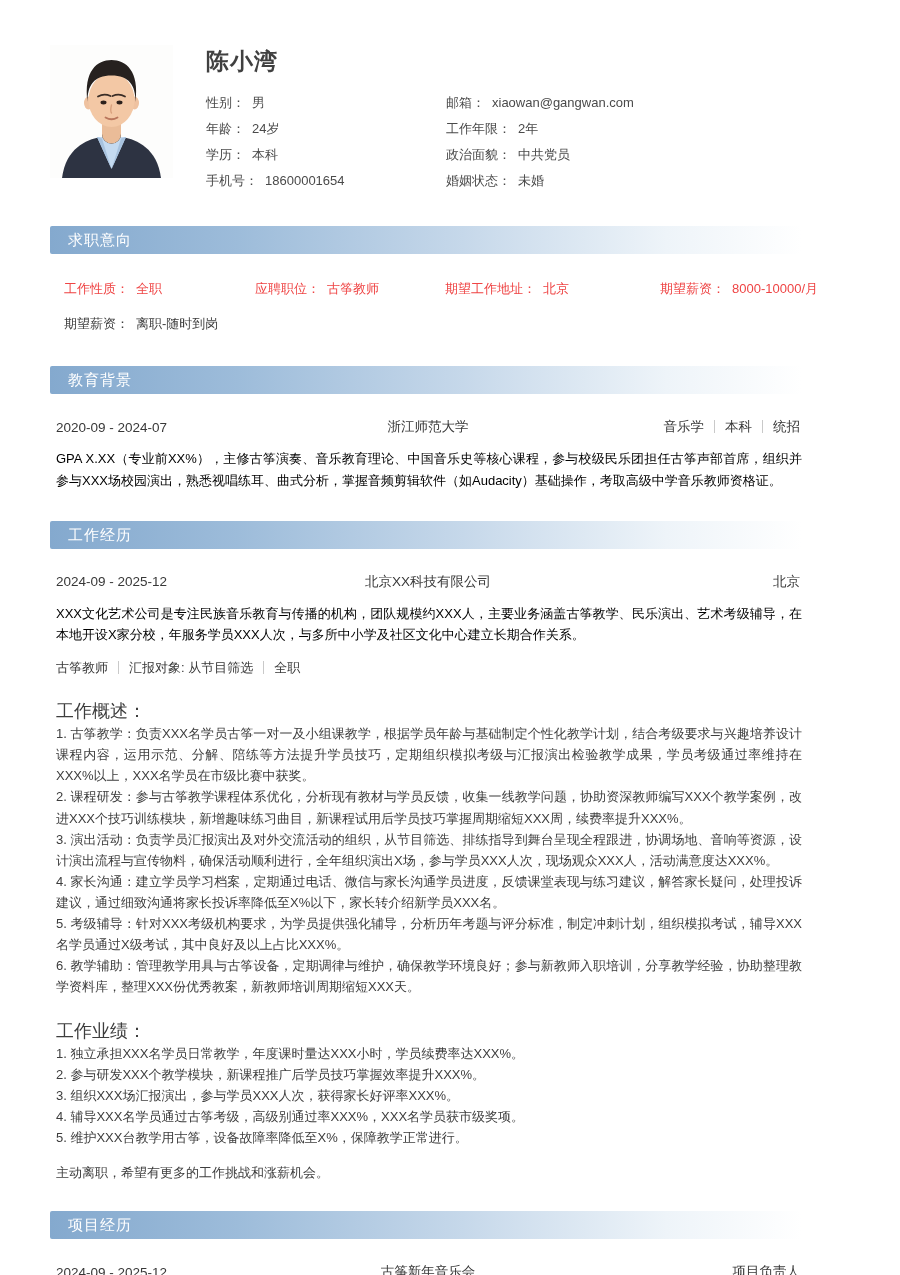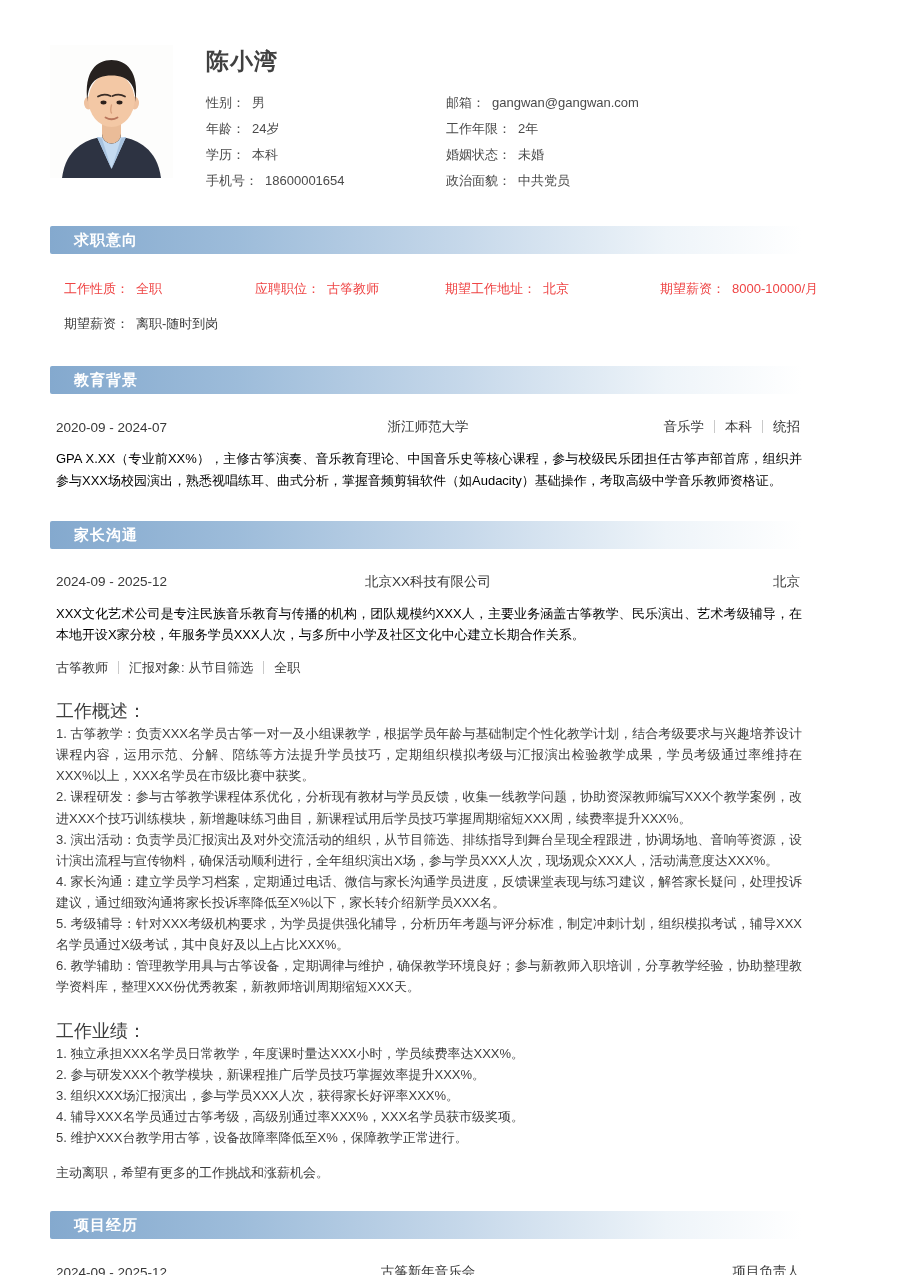--- a/index.html
+++ b/index.html
@@ -21,22 +21,22 @@
   .info-cols { display: flex; }
   .info-col-left { width: 240px; flex: none; }
   .info-col-right { flex: 1; }
   .info-row { height: 26px; line-height: 26px; font-size: 13px; color: #4a4a4a; white-space: nowrap; }
   .info-row .lbl { color: #4a4a4a; }
   .info-row .val { color: #4a4a4a; margin-left: 7px; }
 
   
   .section-bar {
     height: 28px; line-height: 28px;
-    padding-left: 24px;
-    color: #ffffff; font-size: 15px; font-weight: bold;
+    padding-left: 18px;
+    color: #ffffff; font-size: 15px; font-weight: normal;
     letter-spacing: 1px;
     background: linear-gradient(90deg, #84a9ce 0%, #9dbcda 25%, #c6d8ea 55%, #eef4f9 82%, #ffffff 100%);
     border-radius: 2px;
   }
   .bar-intent   { margin-top: 32px; }
   .bar-edu      { margin-top: 33px; }
   .bar-work     { margin-top: 29px; }
   .bar-project  { margin-top: 29px; }
 
   
@@ -116,24 +116,24 @@
     <div class="profile-right">
       <div class="name">陈小湾</div>
       <div class="info-cols">
         <div class="info-col-left">
           <div class="info-row"><span class="lbl">性别：</span><span class="val">男</span></div>
           <div class="info-row"><span class="lbl">年龄：</span><span class="val">24岁</span></div>
           <div class="info-row"><span class="lbl">学历：</span><span class="val">本科</span></div>
           <div class="info-row"><span class="lbl">手机号：</span><span class="val">18600001654</span></div>
         </div>
         <div class="info-col-right">
-          <div class="info-row"><span class="lbl">邮箱：</span><span class="val">gangwan@gangwan.com</span></div>
+          <div class="info-row"><span class="lbl">邮箱：</span><span class="val">xiaowan@gangwan.com</span></div>
           <div class="info-row"><span class="lbl">工作年限：</span><span class="val">2年</span></div>
+          <div class="info-row"><span class="lbl">政治面貌：</span><span class="val">中共党员</span></div>
           <div class="info-row"><span class="lbl">婚姻状态：</span><span class="val">未婚</span></div>
-          <div class="info-row"><span class="lbl">政治面貌：</span><span class="val">中共党员</span></div>
         </div>
       </div>
     </div>
   </div>
 
   <div class="section-bar bar-intent">求职意向</div>
   <div class="intent-row1">
     <div class="intent-item intent-w1"><span class="lbl">工作性质：</span><span class="val">全职</span></div>
     <div class="intent-item intent-w2"><span class="lbl">应聘职位：</span><span class="val">古筝教师</span></div>
     <div class="intent-item intent-w3"><span class="lbl">期望工作地址：</span><span class="val">北京</span></div>
@@ -146,21 +146,21 @@
   <div class="section-bar bar-edu">教育背景</div>
   <div class="meta-row">
     <div class="meta-left">2020-09 - 2024-07</div>
     <div class="meta-center">浙江师范大学</div>
     <div class="meta-right">
       <span>音乐学</span><span class="sep"></span><span>本科</span><span class="sep"></span><span>统招</span>
     </div>
   </div>
   <div class="para">GPA X.XX（专业前XX%），主修古筝演奏、音乐教育理论、中国音乐史等核心课程，参与校级民乐团担任古筝声部首席，组织并参与XXX场校园演出，熟悉视唱练耳、曲式分析，掌握音频剪辑软件（如Audacity）基础操作，考取高级中学音乐教师资格证。</div>
 
-  <div class="section-bar bar-work">家长沟通</div>
+  <div class="section-bar bar-work">工作经历</div>
   <div class="meta-row">
     <div class="meta-left">2024-09 - 2025-12</div>
     <div class="meta-center">北京XX科技有限公司</div>
     <div class="meta-right">北京</div>
   </div>
   <div class="para">XXX文化艺术公司是专注民族音乐教育与传播的机构，团队规模约XXX人，主要业务涵盖古筝教学、民乐演出、艺术考级辅导，在本地开设X家分校，年服务学员XXX人次，与多所中小学及社区文化中心建立长期合作关系。</div>
   <div class="job-title-line">
     <span>古筝教师</span><span class="sep"></span><span>汇报对象: 从节目筛选</span><span class="sep"></span><span>全职</span>
   </div>
   <div class="block-title">工作概述：</div>

